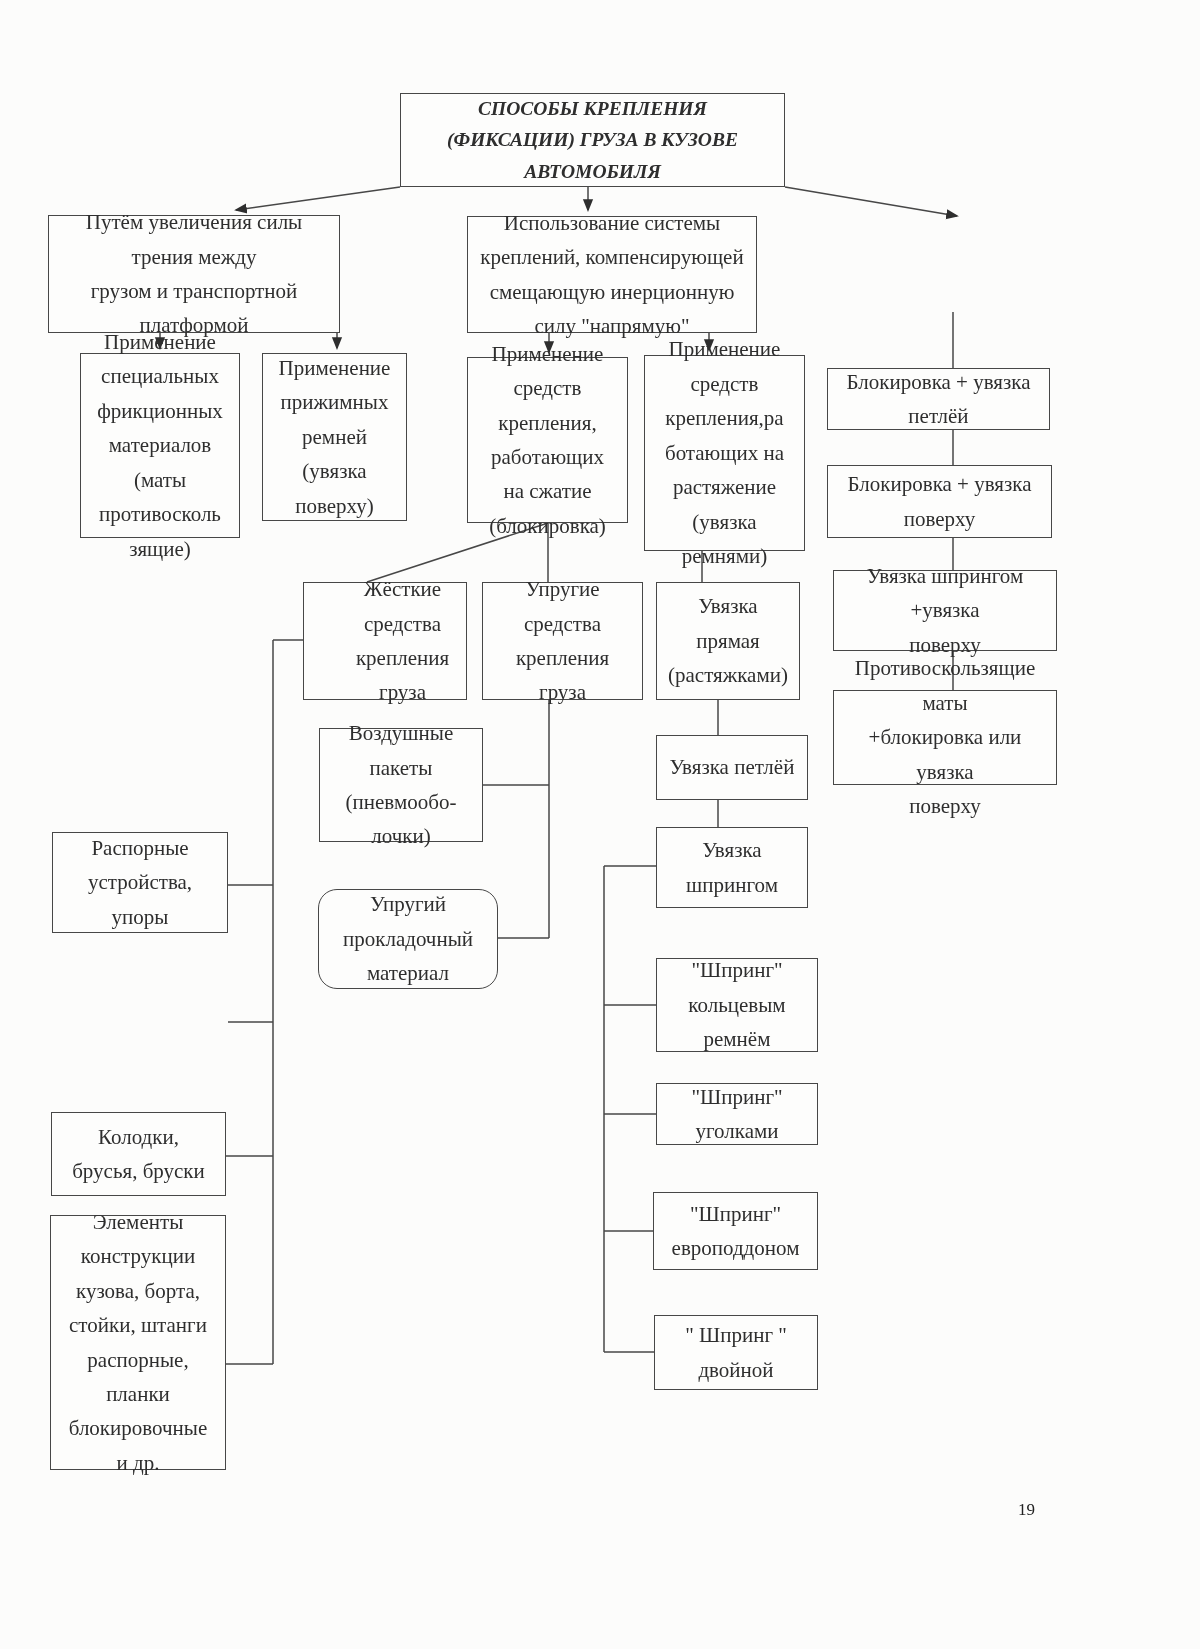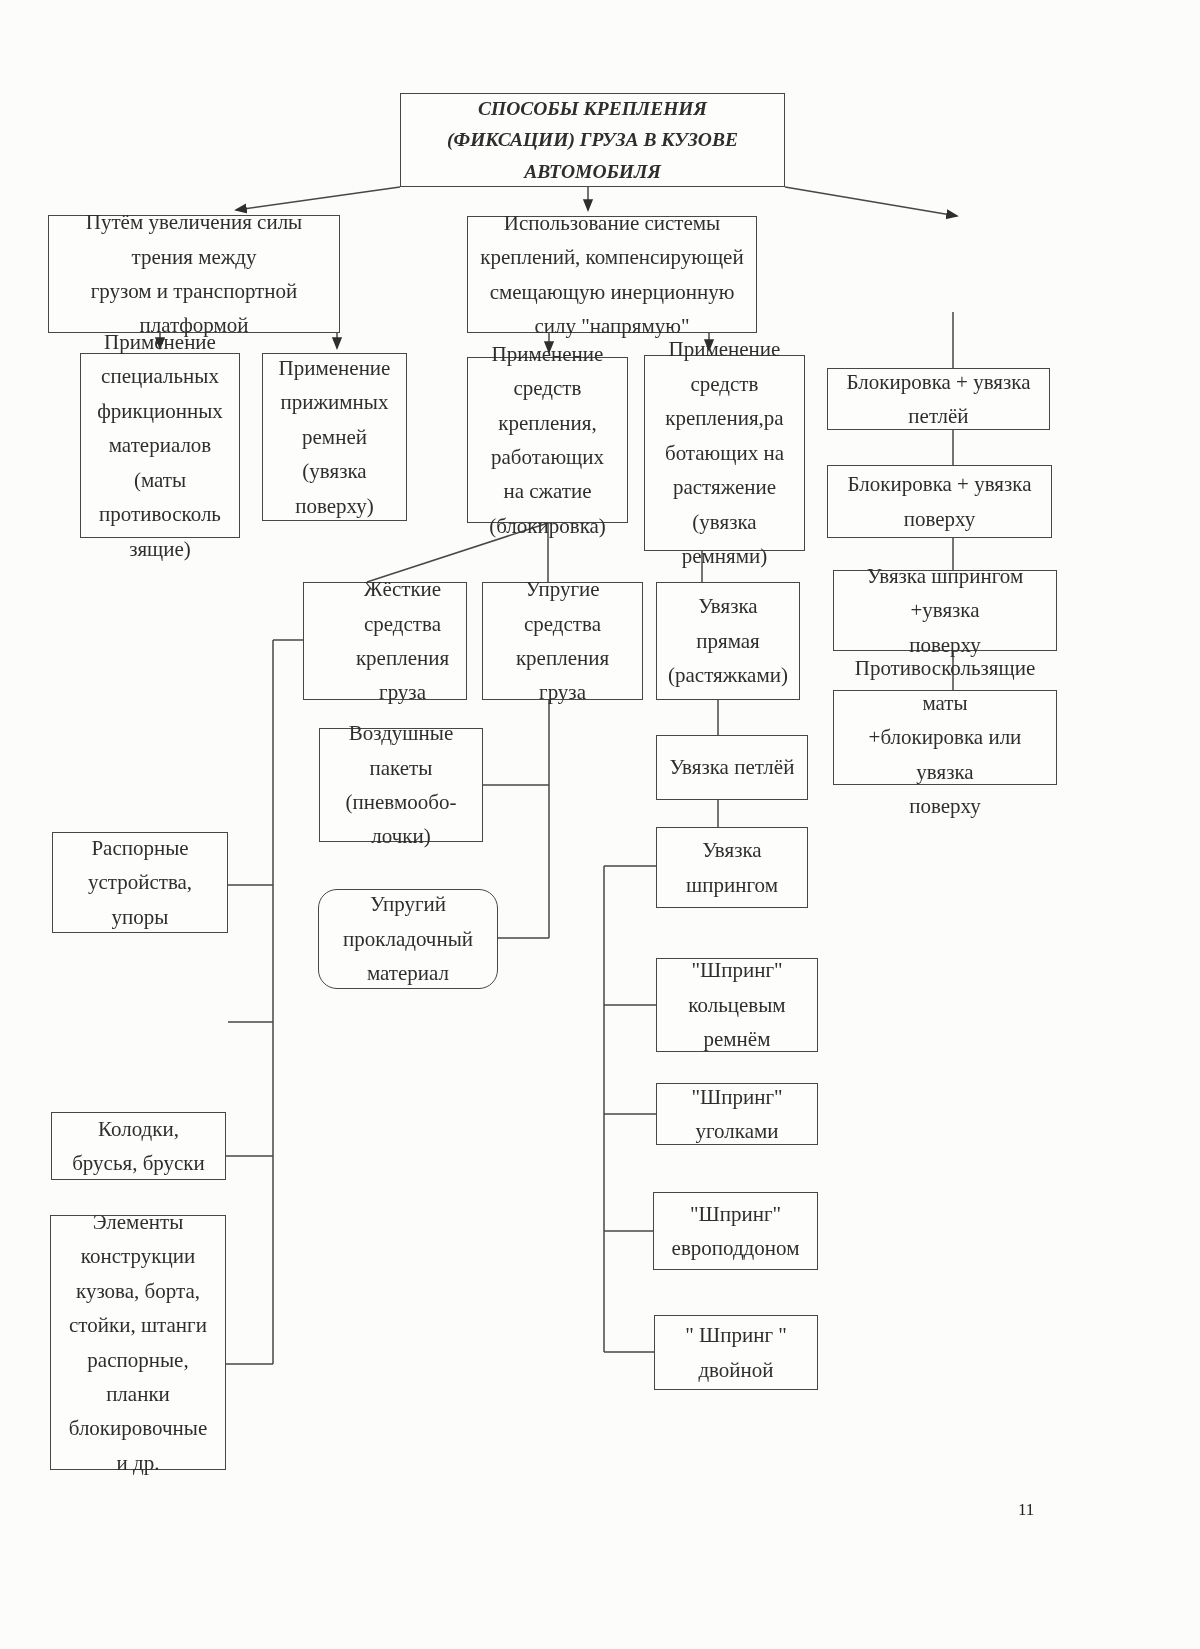--- a/index.html
+++ b/index.html
@@ -44,21 +44,21 @@
   .b-airbags{left:319px;top:728px;width:164px;height:114px;}
   .b-padding{left:318px;top:889px;width:180px;height:100px;border-radius:19px;}
   .b-loop{left:656px;top:735px;width:152px;height:65px;}
   .b-spring{left:656px;top:827px;width:152px;height:81px;}
   .b-spring-ring{left:656px;top:958px;width:162px;height:94px;}
   .b-spring-corner{left:656px;top:1083px;width:162px;height:62px;}
   .b-spring-pallet{left:653px;top:1192px;width:165px;height:78px;}
   .b-spring-double{left:654px;top:1315px;width:164px;height:75px;}
   .b-spacers{left:52px;top:832px;width:176px;height:101px;}
   .b-pallets{left:51px;top:991px;width:177px;height:70px;}
-  .b-blocks{left:51px;top:1112px;width:175px;height:68px;}
+  .b-blocks{left:51px;top:1112px;width:175px;height:84px;}
   .b-elements{left:50px;top:1215px;width:176px;height:255px;}
   .page-num{
     position:absolute;left:1018px;top:1500px;z-index:2;
     font-size:17px;color:#222;
   }
 </style>
 </head>
 <body>
 
 <div class="sheet">
@@ -200,15 +200,15 @@
 брусья, бруски</div>
   <div class="node b-elements">Элементы
 конструкции
 кузова, борта,
 стойки, штанги
 распорные,
 планки
 блокировочные
 и др.</div>
 
-  <div class="page-num">11</div>
+  <div class="page-num">19</div>
 
 </div>
 
 </body></html>

